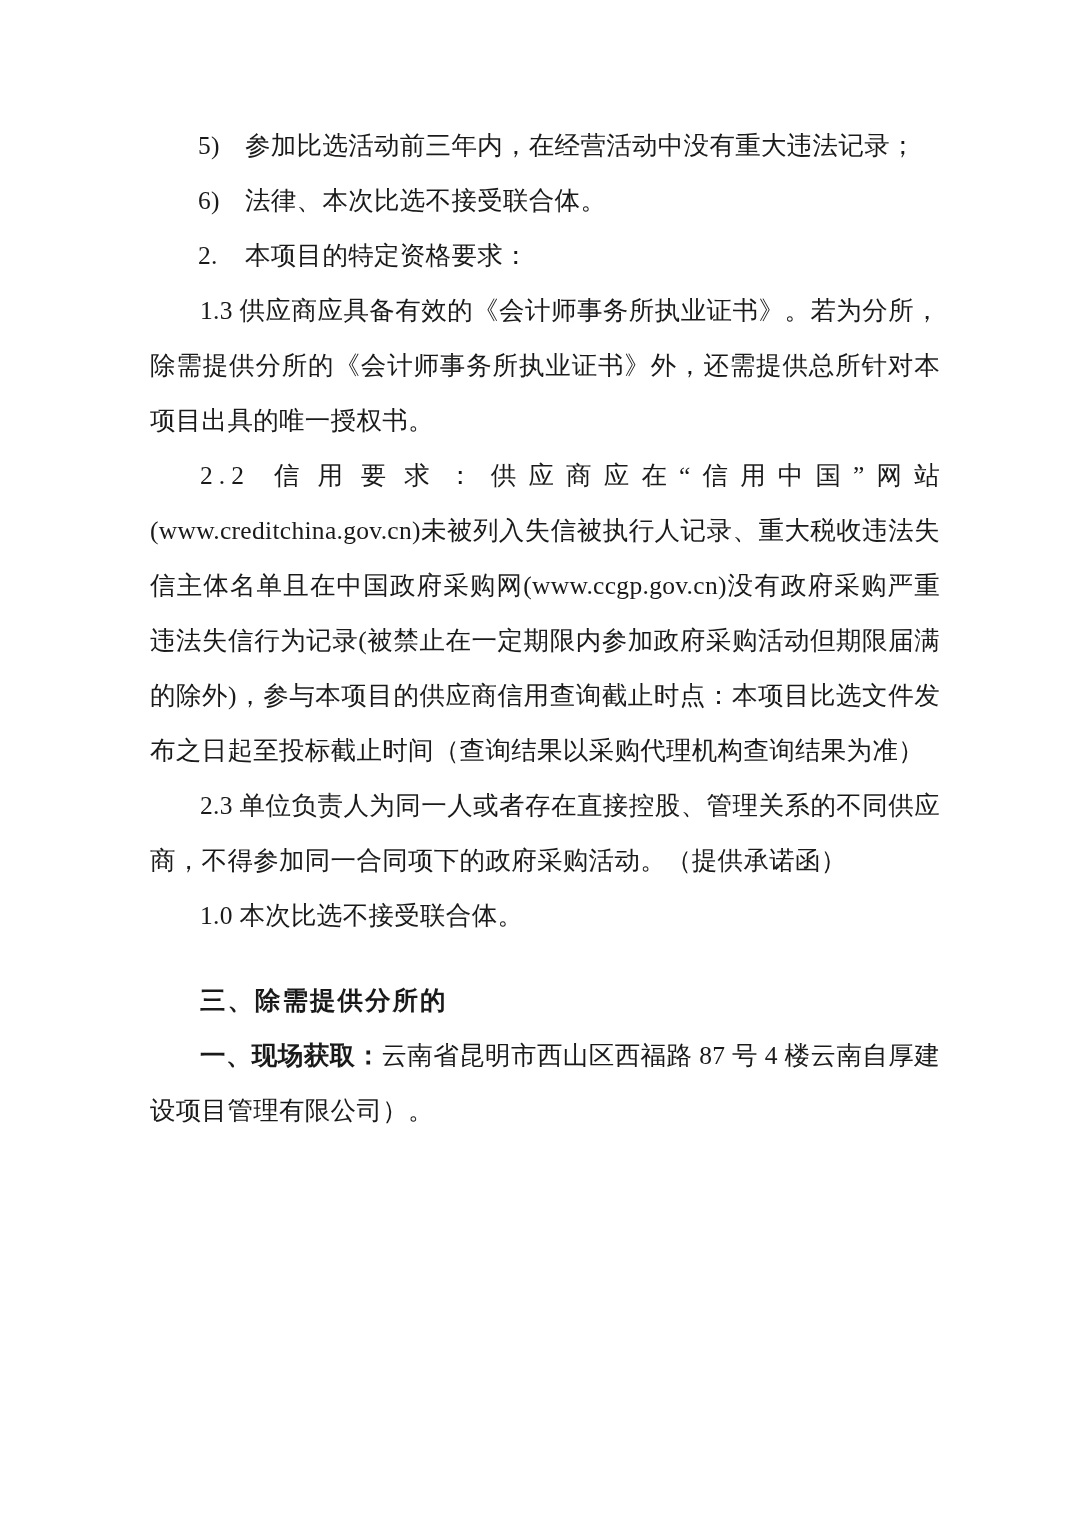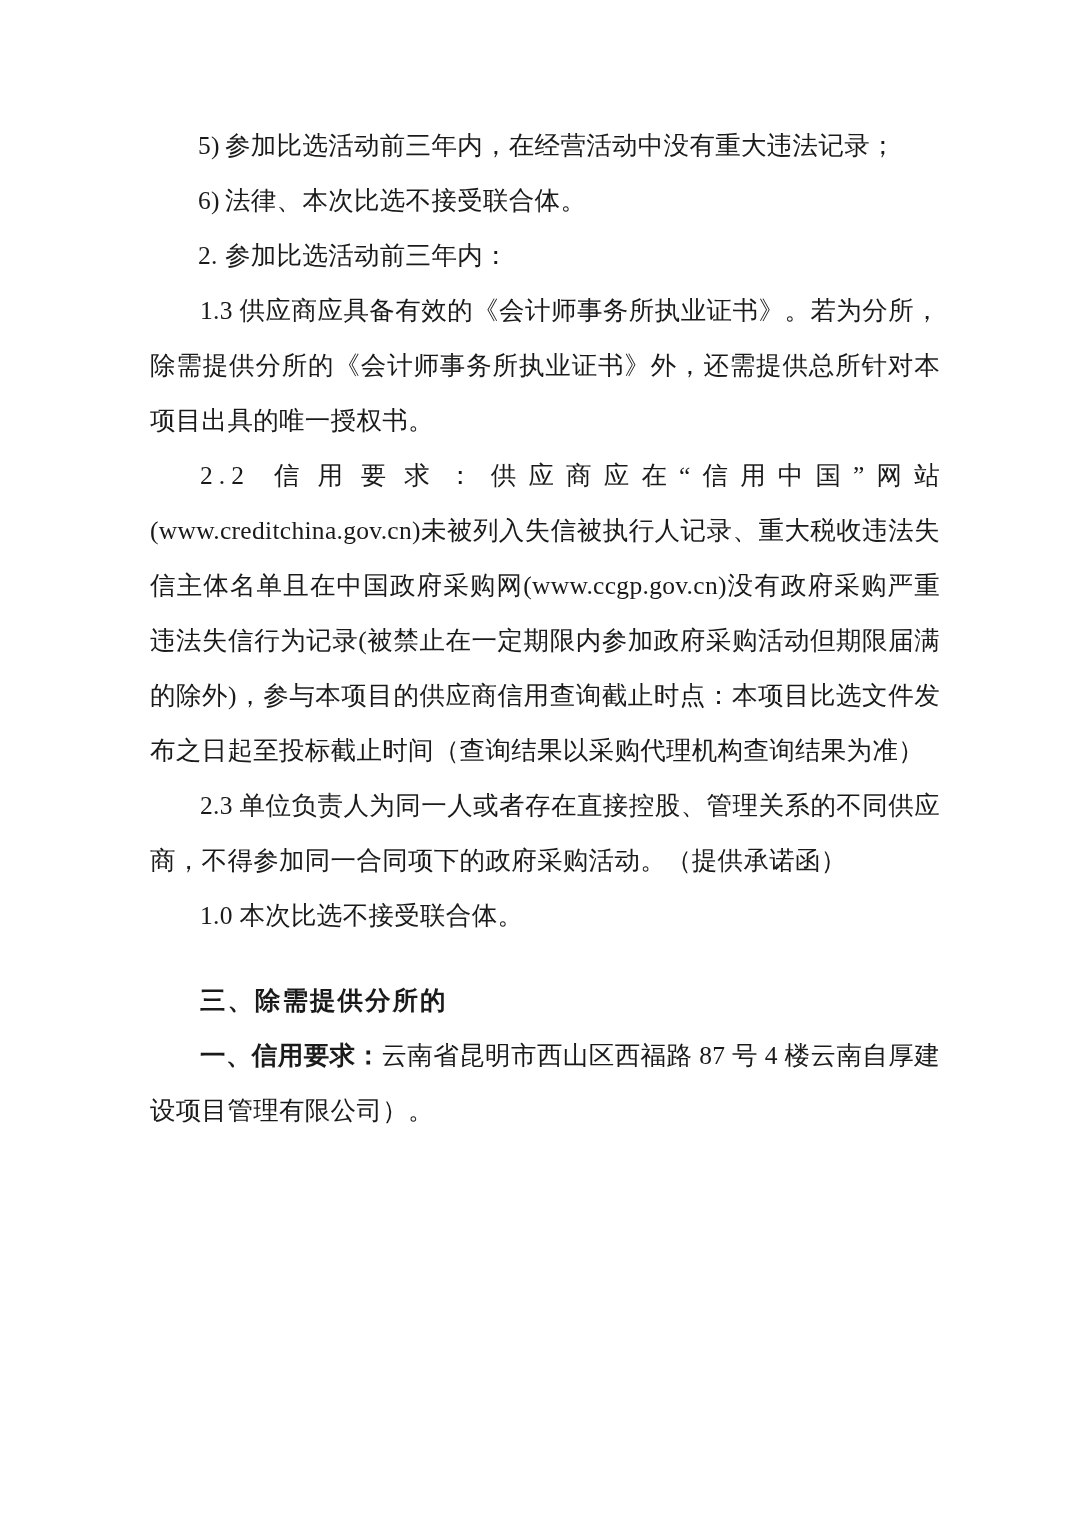--- a/index.html
+++ b/index.html
@@ -36,20 +36,21 @@
   }
   .num-item .marker {
     display: inline-block;
     width: 75px;
     flex: 0 0 75px;
     padding-left: 48px;
     box-sizing: border-box;
   }
   .num-item .txt {
     flex: 1 1 auto;
+    margin-left: 20px;
   }
   .indent {
     text-indent: 50px;
   }
   .justify {
     text-align: justify;
     text-justify: inter-ideograph;
   }
   .bold {
     font-weight: bold;
@@ -80,36 +81,36 @@
       <span class="txt">参加比选活动前三年内，在经营活动中没有重大违法记录；</span>
     </p>
 
     <p class="num-item">
       <span class="marker">6)</span>
       <span class="txt">法律、本次比选不接受联合体。</span>
     </p>
 
     <p class="num-item">
       <span class="marker">2.</span>
-      <span class="txt">参加比选活动前三年内：</span>
+      <span class="txt">本项目的特定资格要求：</span>
     </p>
 
     <p class="indent justify">1.3 供应商应具备有效的《会计师事务所执业证书》。若为分所，除需提供分所的《会计师事务所执业证书》外，还需提供总所针对本项目出具的唯一授权书。</p>
 
     <p class="para22">
       <span class="wide">2.2 信用要求：</span><span>供应商应在“信用中国”网站(www.creditchina.gov.cn)未被列入失信被执行人记录、重大税收违法失信主体名单且在中国政府采购网(www.ccgp.gov.cn)没有政府采购严重违法失信行为记录(被禁止在一定期限内参加政府采购活动但期限届满的除外)，参与本项目的供应商信用查询截止时点：本项目比选文件发布之日起至投标截止时间（查询结果以采购代理机构查询结果为准）</span>
     </p>
 
     <p class="indent justify">2.3 单位负责人为同一人或者存在直接控股、管理关系的不同供应商，不得参加同一合同项下的政府采购活动。（提供承诺函）</p>
 
     <p class="indent justify">1.0 本次比选不接受联合体。</p>
 
     <div class="gap-md"></div>
 
     <p class="heading">三、除需提供分所的</p>
 
 
     <p class="indent justify">
-      <span class="bold">一、信用要求：</span><span>云南省昆明市西山区西福路 87 号 4 楼云南自厚建设项目管理有限公司）。</span>
+      <span class="bold">一、现场获取：</span><span>云南省昆明市西山区西福路 87 号 4 楼云南自厚建设项目管理有限公司）。</span>
     </p>
 
   </div>
 </div>
 
 </body></html>

